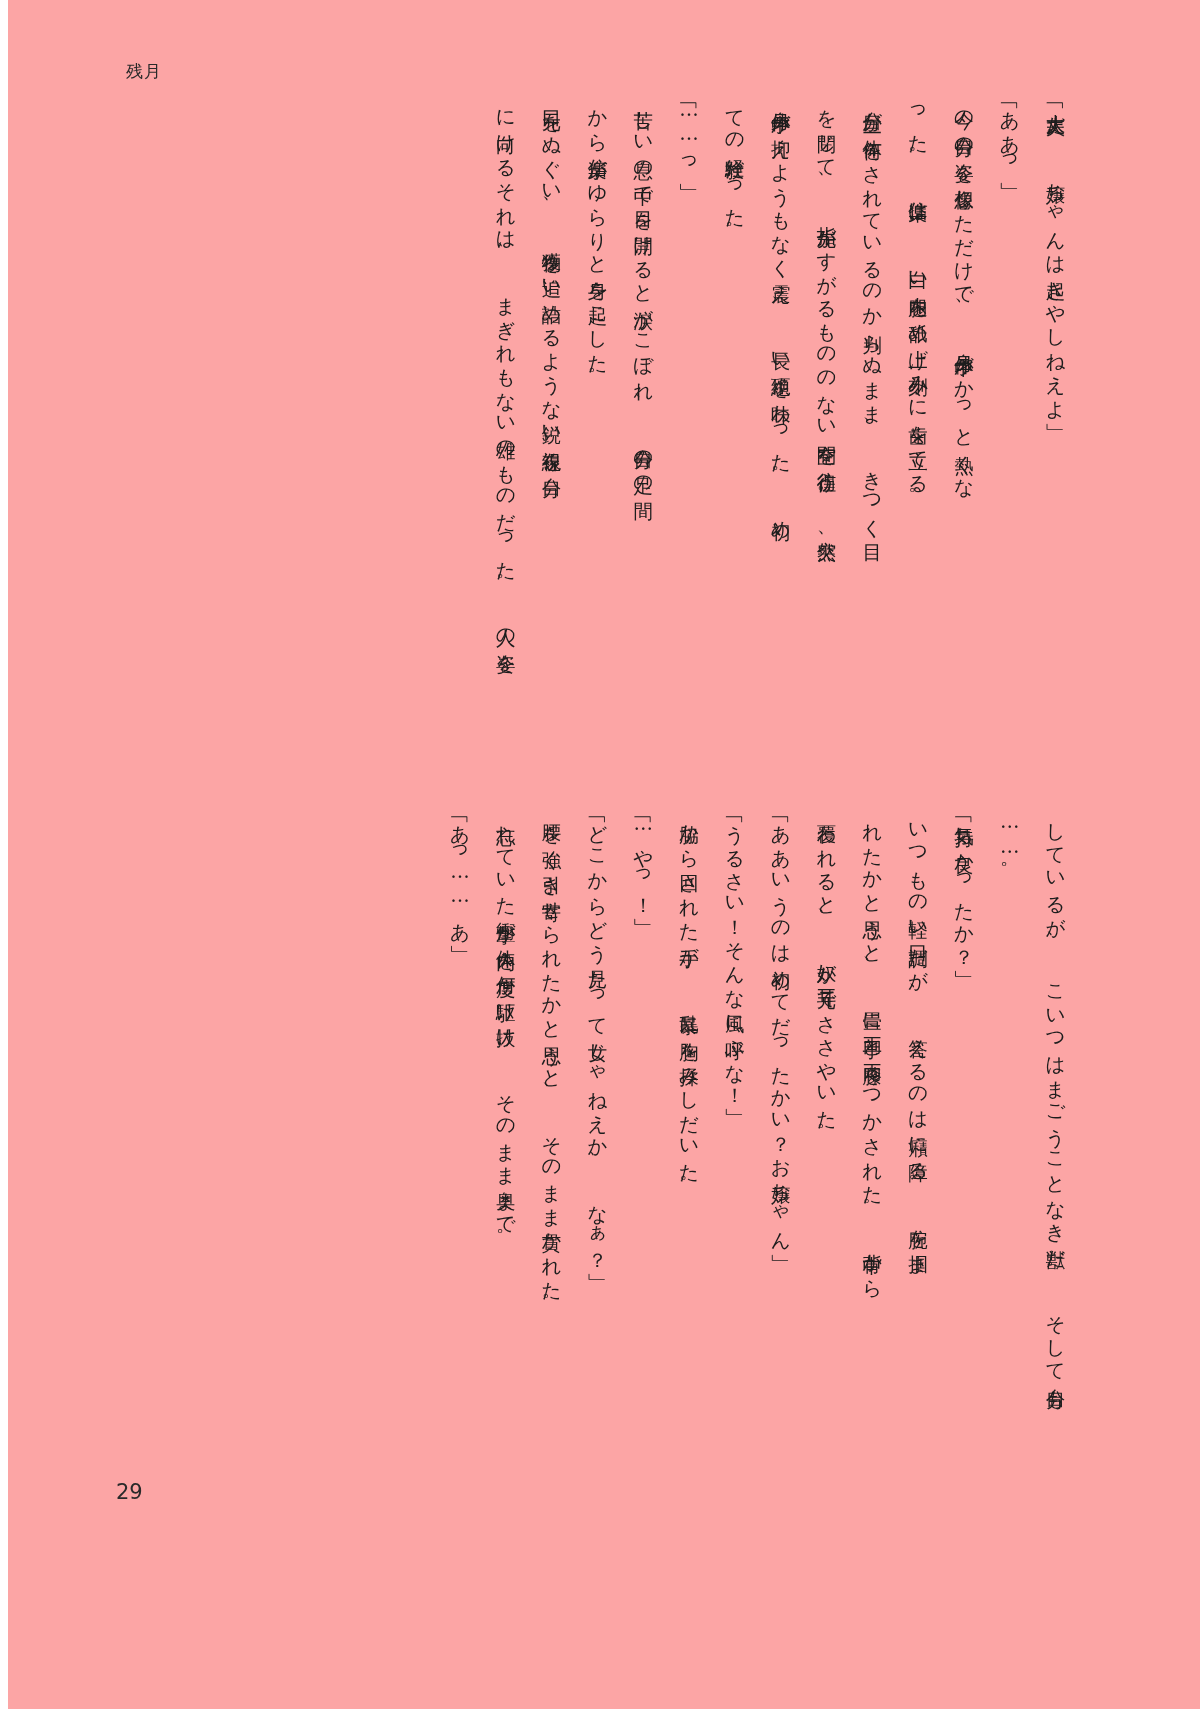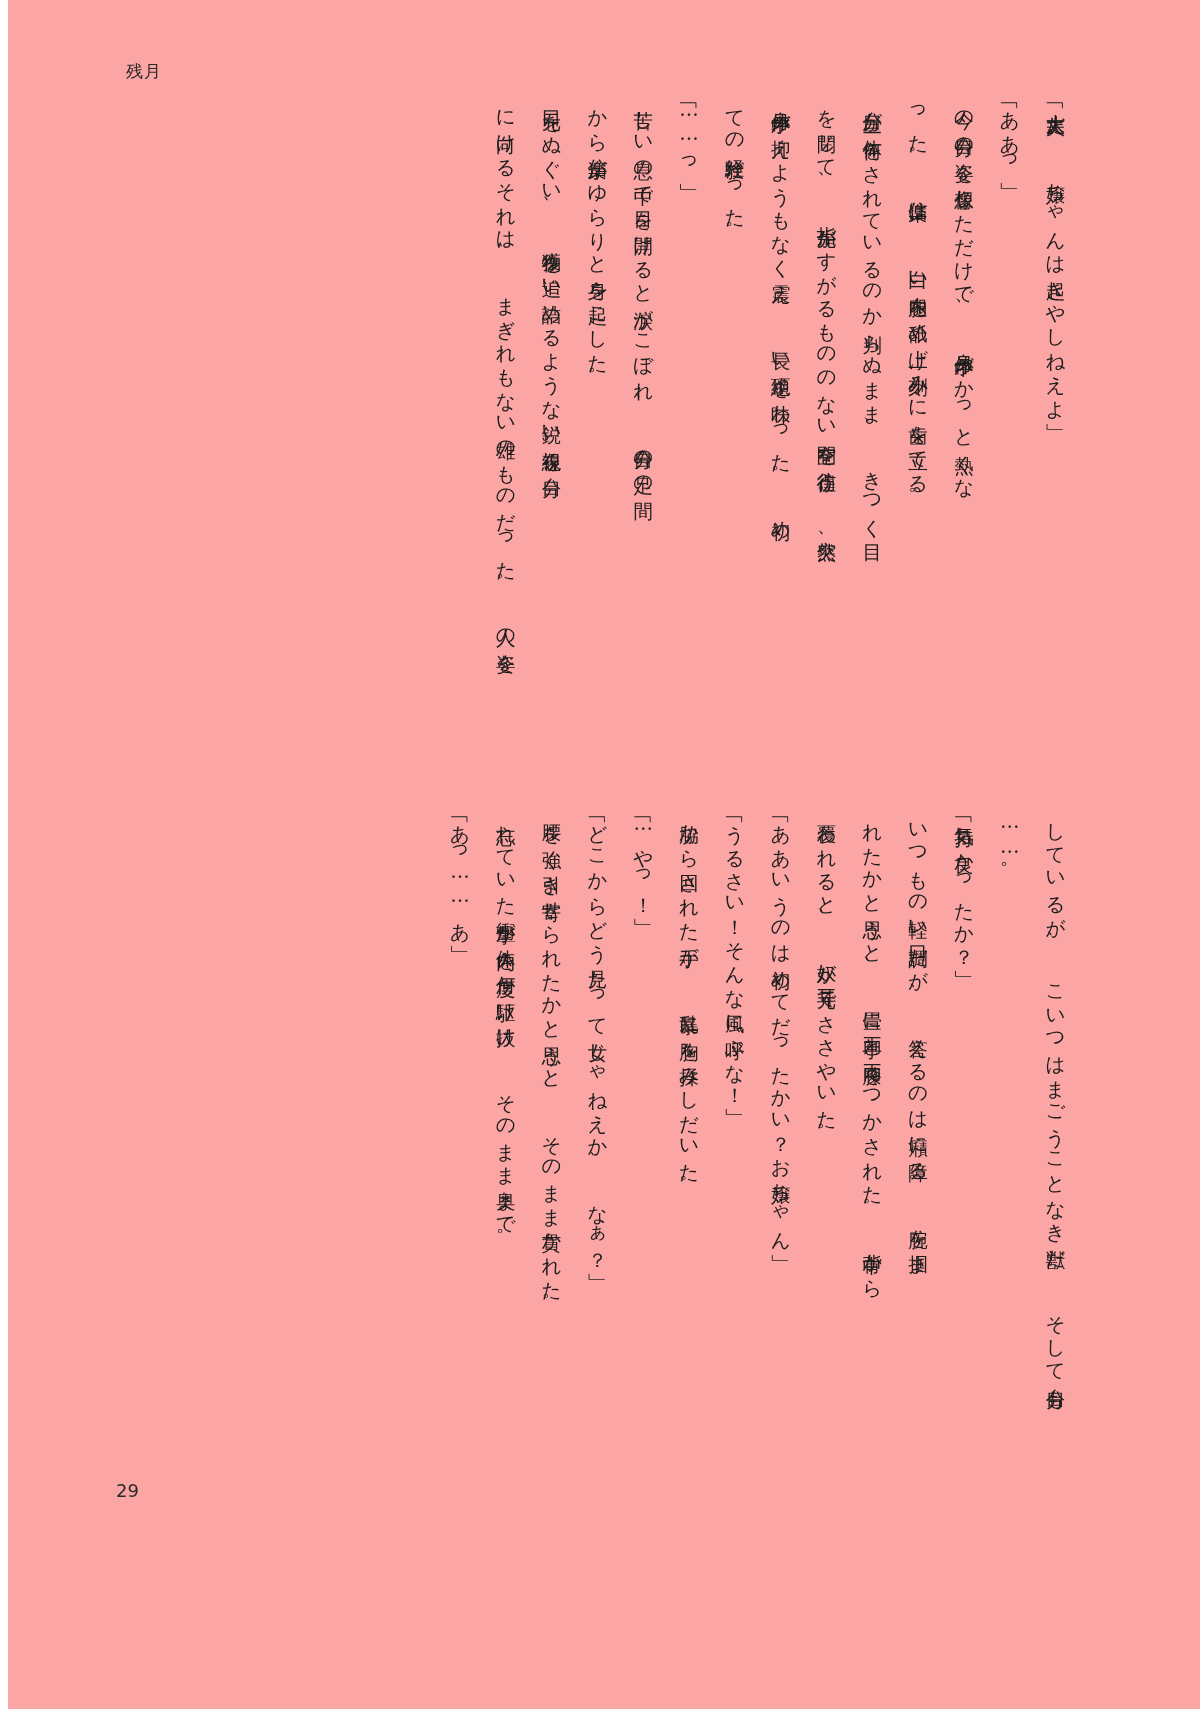--- a/index.html
+++ b/index.html
@@ -33,21 +33,21 @@
     font-size: 17px;
     letter-spacing: 1px;
     color: #2a2a2a;
     font-family: "DejaVu Serif", "Liberation Serif", serif;
   }
 
   .page-number {
     position: absolute;
     left: 108px;
     top: 1480px;
-    font-size: 18px;
+    font-size: 21px;
     color: #2a2a2a;
     font-family: "DejaVu Sans", sans-serif;
   }
 
   
   .vtext-block {
     position: absolute;
     writing-mode: vertical-rl;
     text-orientation: upright;
     font-family: "DejaVu Serif", "Liberation Serif", serif;

